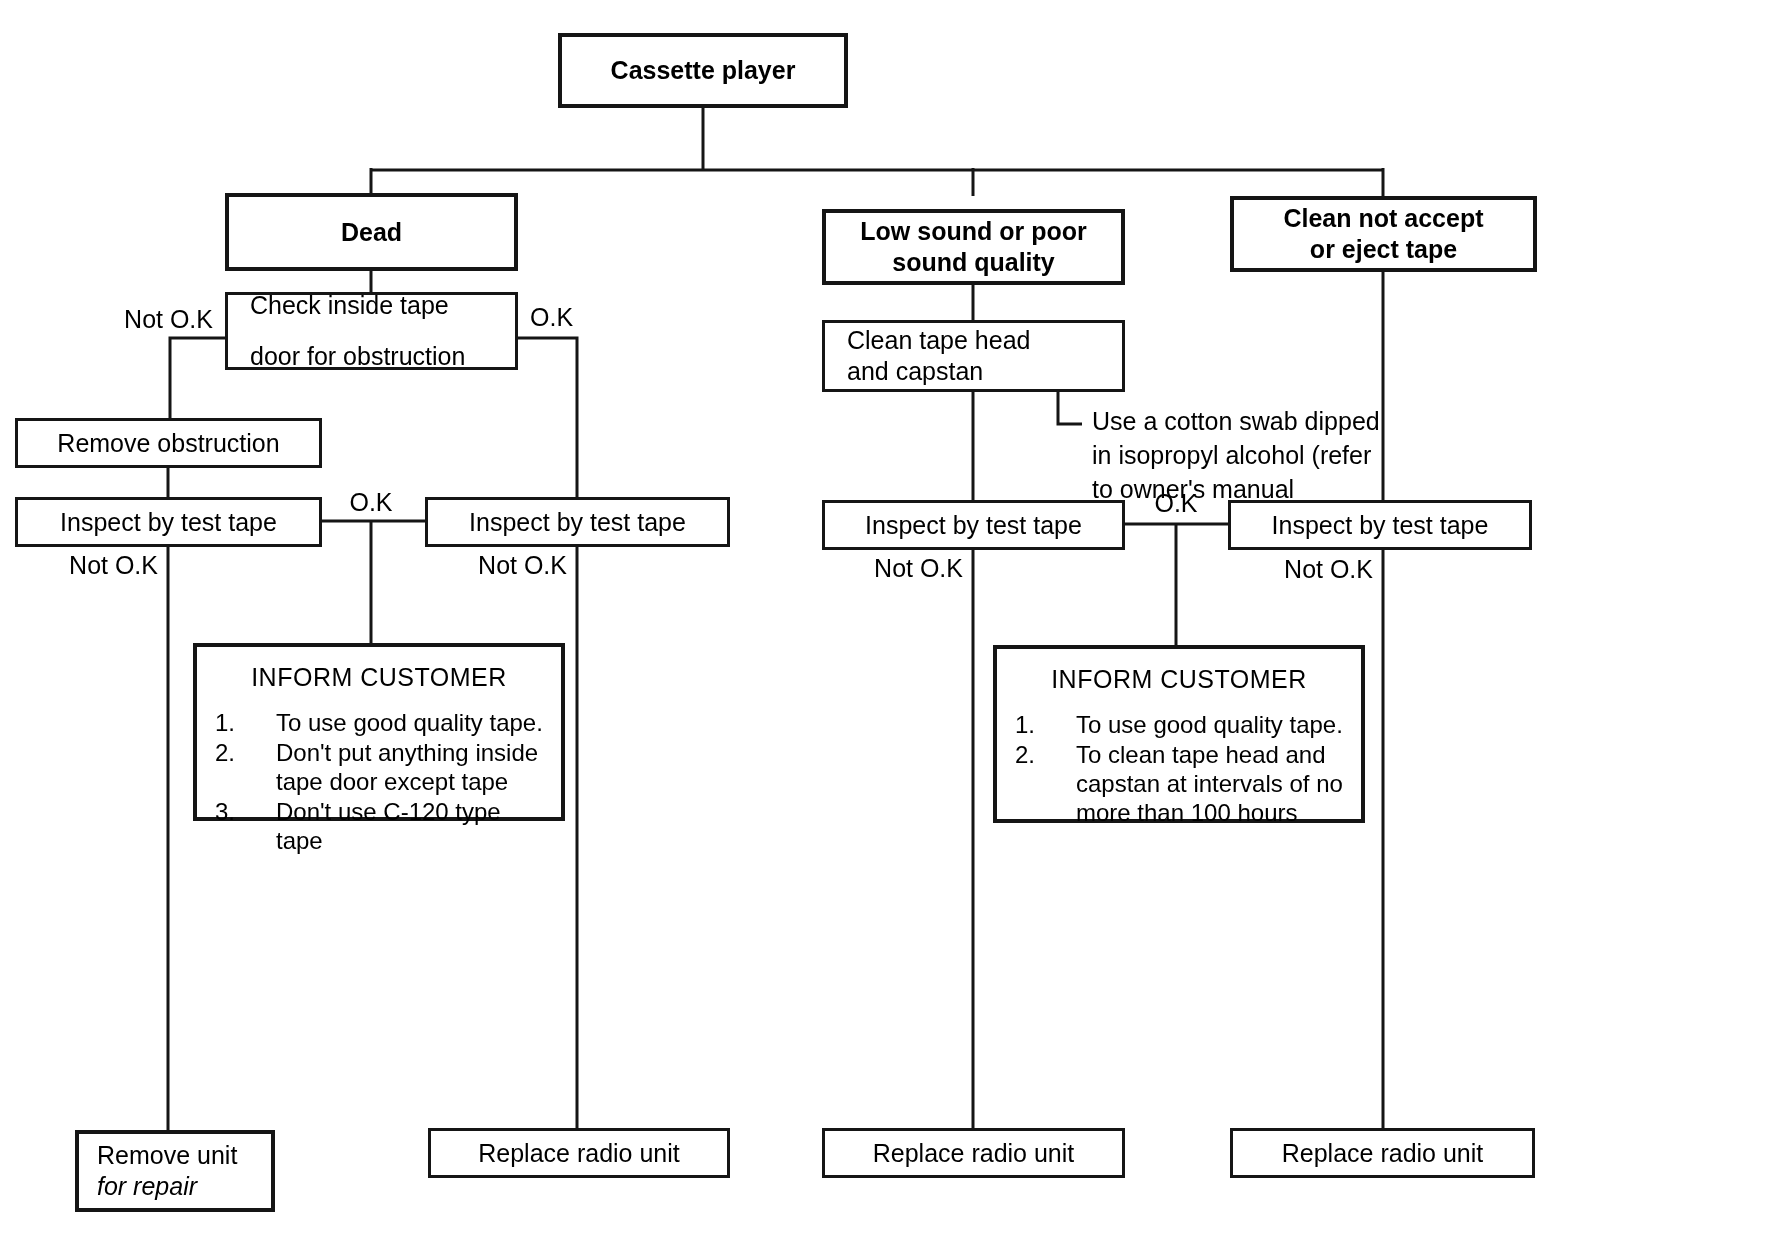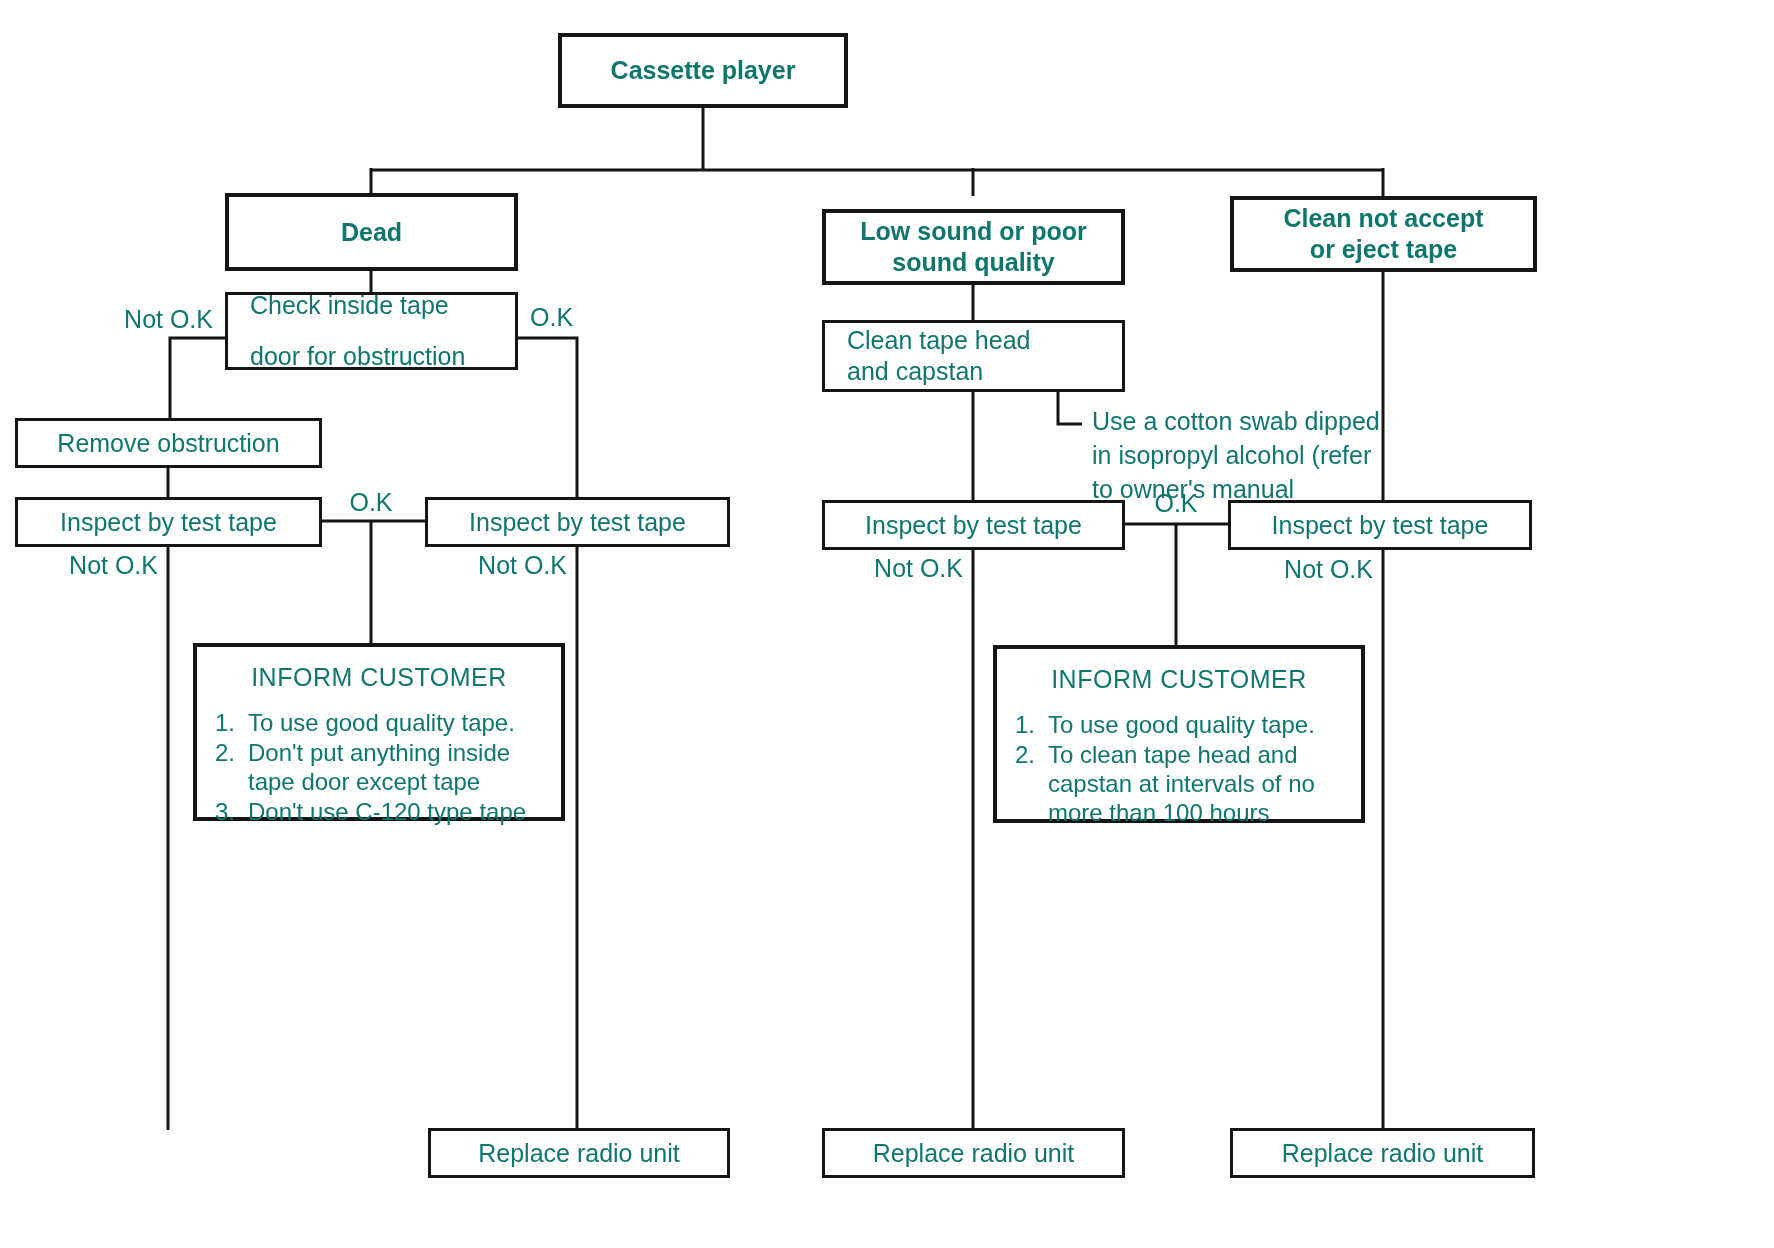--- a/index.html
+++ b/index.html
@@ -1,21 +1,21 @@
 <!DOCTYPE html>
 <html><head>
 <meta charset="utf-8">
 <style>
   html,body{margin:0;padding:0;background:#ffffff;}
   .canvas{
     position:relative;
     width:1774px;height:1248px;
     background:#ffffff;
     font-family:"Liberation Sans", sans-serif;
-    color:#0f766e;
+    color:#000000;
     overflow:hidden;
   }
   svg.wires{position:absolute;left:0;top:0;width:1774px;height:1248px;}
   .node{
     position:absolute;
     background:#ffffff;
     border:3px solid #151515;
     box-sizing:border-box;
     display:flex;
     flex-direction:column;
@@ -33,21 +33,21 @@
     background:#ffffff;
     border:4px solid #151515;
     box-sizing:border-box;
     padding:16px 18px 10px 18px;
     font-size:24px;
     line-height:29px;
   }
   .inform .title{text-align:center;font-size:25px;margin-bottom:16px;letter-spacing:0.5px;}
   .inform-item{display:flex;margin-top:1px;}
   .inform-item .num{flex:0 0 33px;}
-  .inform-item .txt{flex:1;}
+  .inform-item .txt{flex:1;margin-left:28px;}
   .edge-label{
     position:absolute;
     font-size:25px;
     line-height:27px;
     white-space:nowrap;
   }
   .edge-label.r{text-align:right;}
   .edge-label.c{text-align:center;}
   .note{
     position:absolute;
@@ -161,20 +161,24 @@
     <div class="inform-item">
       <span class="num">1.</span>
       <span class="txt">To use good quality tape.</span>
     </div>
     <div class="inform-item">
       <span class="num">2.</span>
       <span class="txt">To clean tape head and capstan at intervals of no more than 100 hours</span>
     </div>
   </div>
 
+  <div class="node leftpad" style="left:75px;top:1130px;width:200px;height:82px;border-width:4px;padding-left:18px;">
+    <span class="ln">Remove unit</span>
+    <span class="ln italic">for repair</span>
+  </div>
 
   <div class="node center" style="left:428px;top:1128px;width:302px;height:50px;">
     <span class="ln">Replace radio unit</span>
   </div>
 
   <div class="node center" style="left:822px;top:1128px;width:303px;height:50px;">
     <span class="ln">Replace radio unit</span>
   </div>
 
   <div class="node center" style="left:1230px;top:1128px;width:305px;height:50px;">

